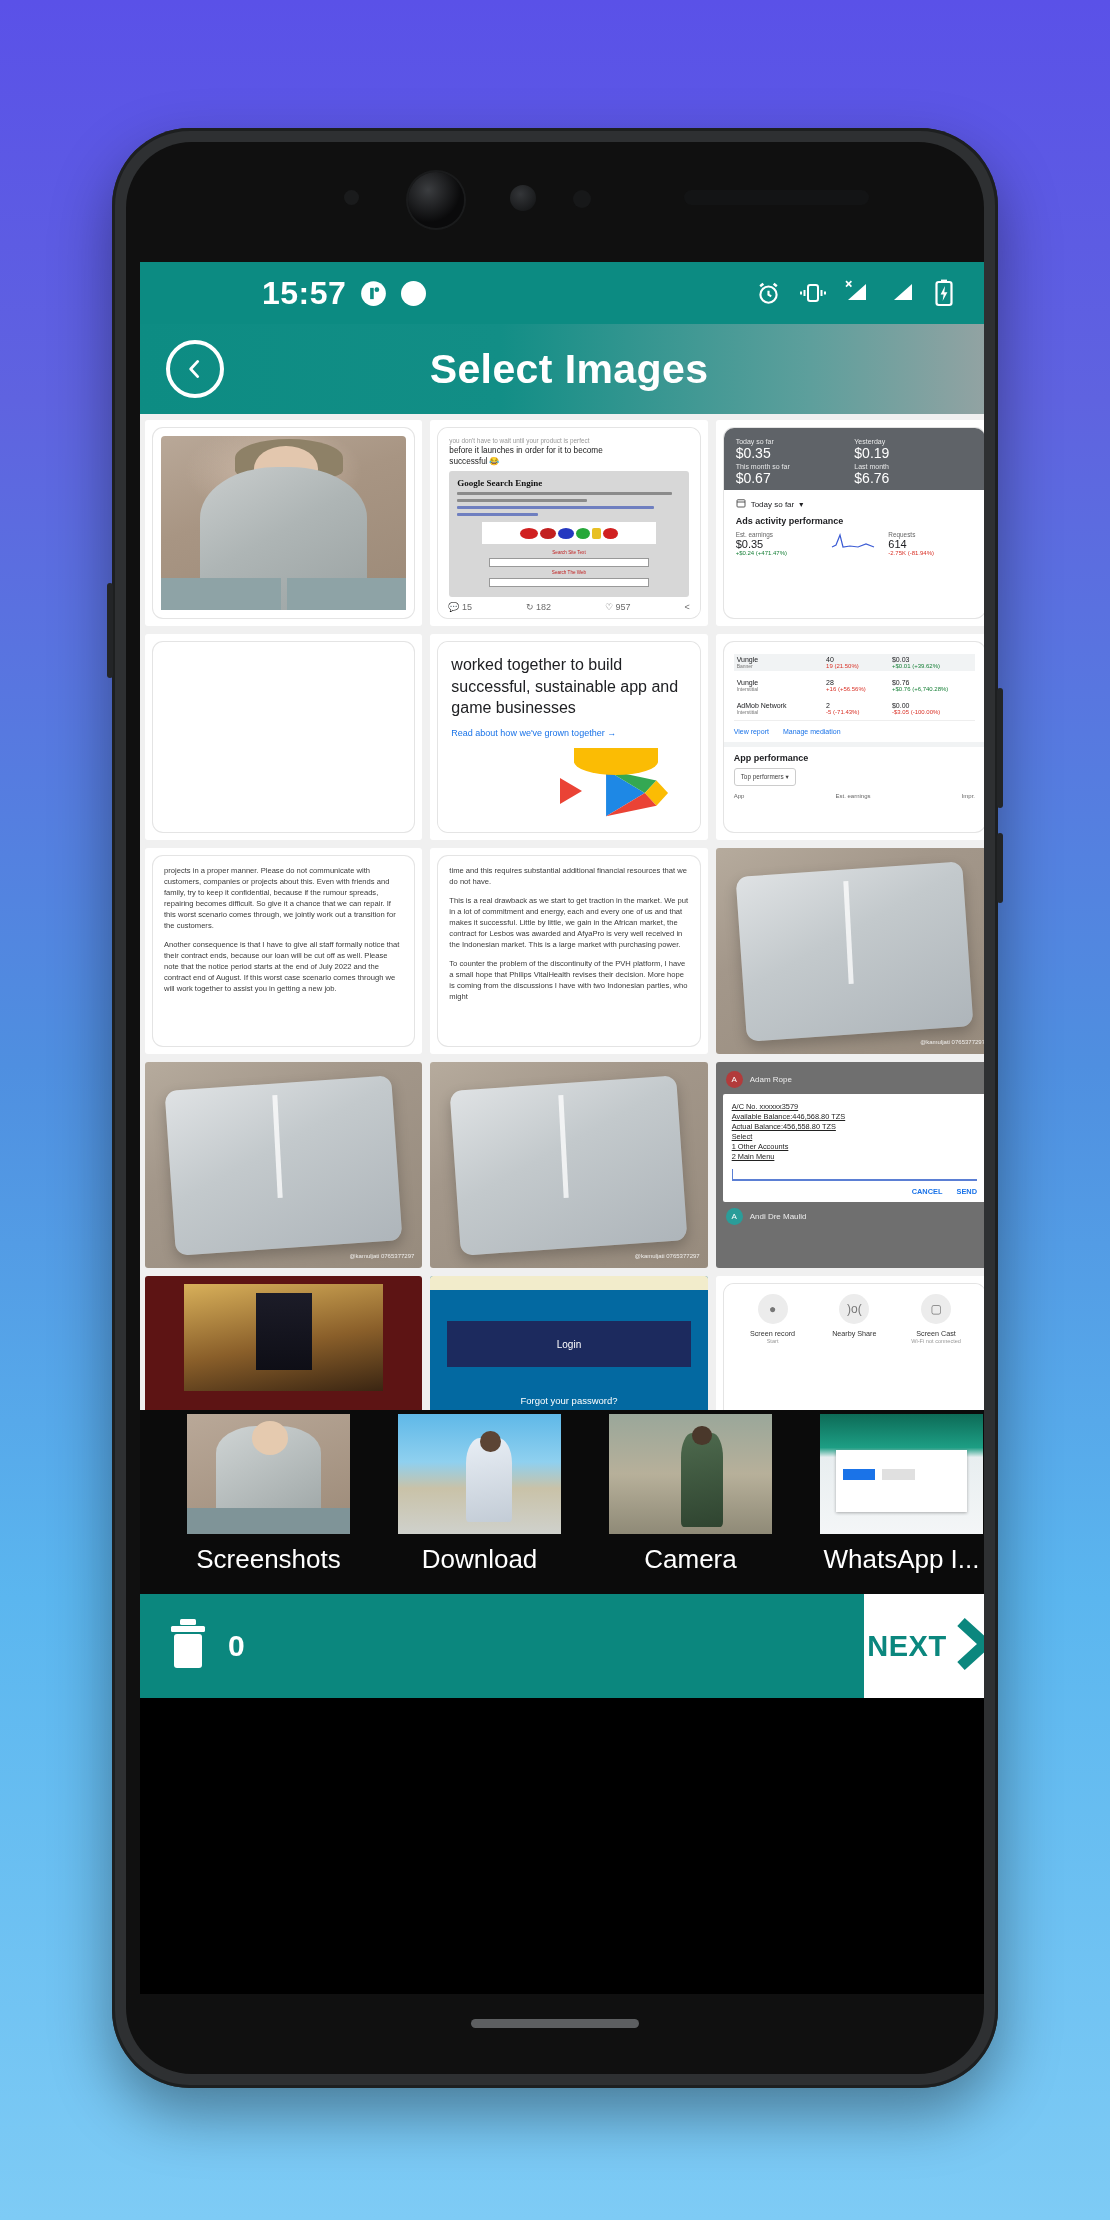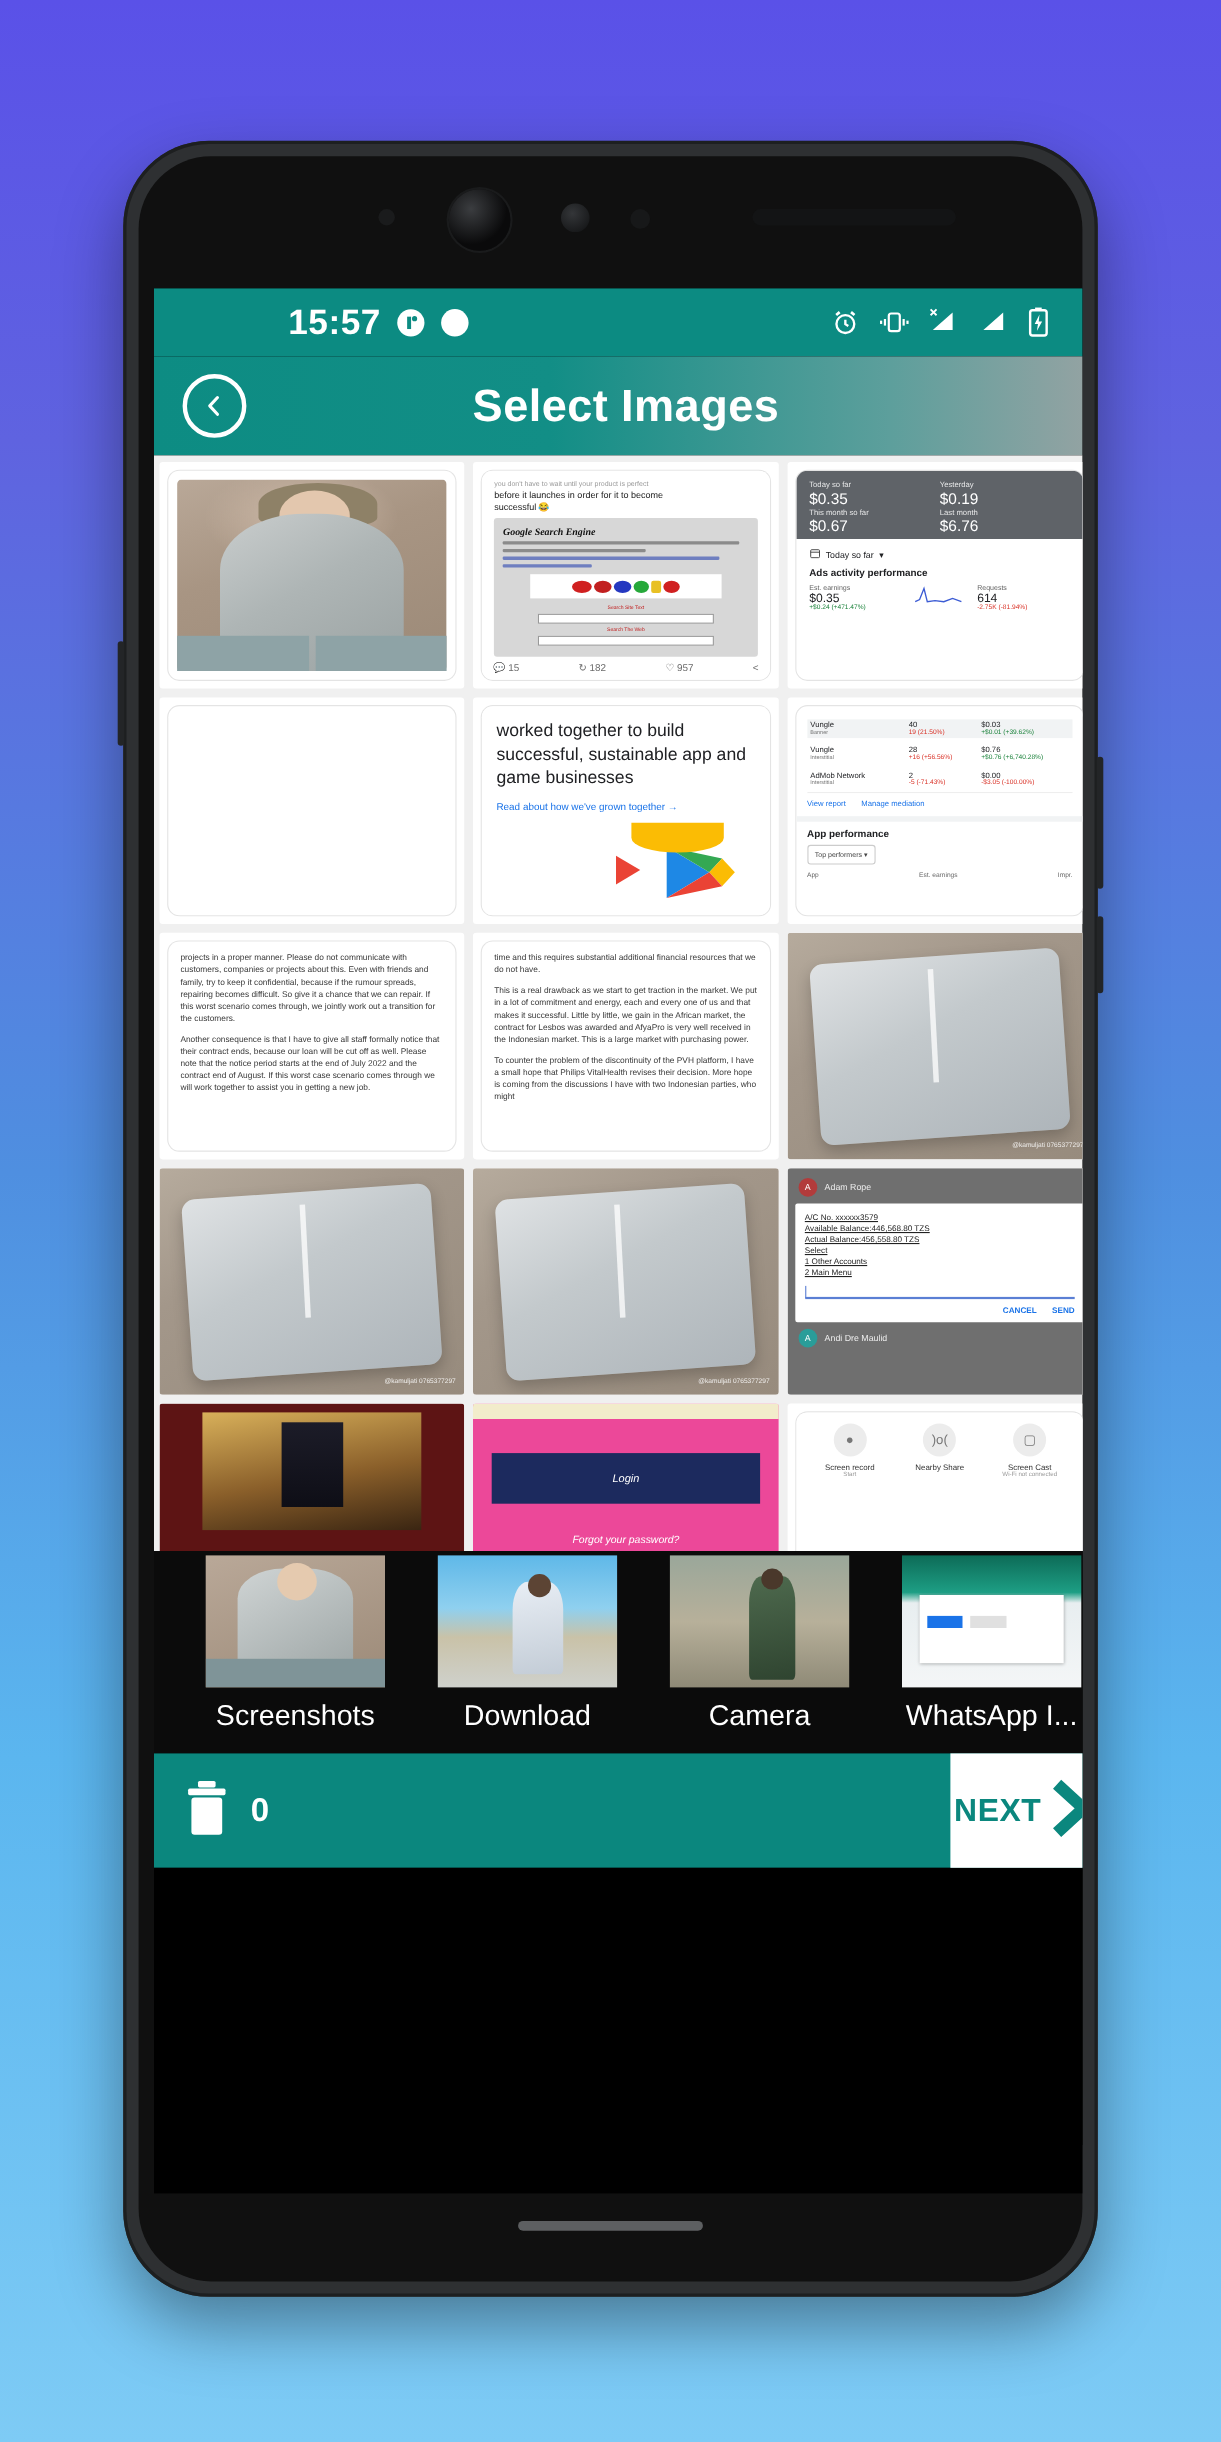--- a/index.html
+++ b/index.html
@@ -145,21 +145,21 @@
     background: #8e8167; border-radius: 50% 50% 20% 20%;
   }
   .ph-feet {
     position: absolute; left: 8px; right: 8px; bottom: 8px; height: 32px;
     display: flex; gap: 6px;
   }
   .ph-feet div { flex: 1; background: #8ea3a6; }
 
   .tw-post { position: absolute; inset: 0; background: #fff; padding: 9px 11px; }
   .tw-box { margin-top: 4px; background: #d7d7d7; border-radius: 3px; padding: 7px 8px; }
-  .tw-head { font-size: 9px; font-weight: 700; color: #111; font-family: "Liberation Serif", serif; font-style: italic; }
+  .tw-head { font-size: 9px; font-weight: 700; color: #111; font-family: "Liberation Serif", serif; }
   .tw-small { height: 3px; background: #8b8b8b; border-radius: 1px; margin: 4px 0; }
   .tw-logo { background: #fff; margin: 6px auto; width: 78%; height: 22px;
      display: flex; align-items: center; justify-content: center; gap: 2px; }
   .tw-logo i { display: block; width: 14px; height: 11px; border-radius: 50%; }
   .tw-field { background:#fff; border:1px solid #999; height: 9px; margin: 3px auto; width: 72%; }
   .tw-acts { position: absolute; left: 10px; right: 10px; bottom: 6px;
      display: flex; justify-content: space-between; color: #6b6b6b; font-size: 9px; }
 
   .admob-top { background: #5f6368; color: #fff; padding: 10px 12px; height: 62px; }
   .admob-grid { display: grid; grid-template-columns: 1fr 1fr; row-gap: 2px; }
@@ -213,21 +213,21 @@
   .ussd-input::before { content:""; position:absolute; left:0; top:1px; width:1px; height:11px; background:#5b7fd4; }
   .ussd-btns { display: flex; justify-content: flex-end; gap: 14px; margin-top: 6px;
     color: #1a73e8; font-size: 7.4px; font-weight: 600; }
 
   .music { position: absolute; inset: 0; background: #5d1414; }
   .music .art { position: absolute; left: 14%; top: 4%; width: 72%; height: 52%;
     background: linear-gradient(170deg,#d8b05a 0%, #8a5f2a 55%, #3a2512 100%); }
   .music .art::after { content:""; position:absolute; left: 36%; top: 8%; width: 28%; height: 72%;
     background: linear-gradient(180deg,#1c1c28 0%, #0e0e16 100%); }
 
-  .login { position: absolute; inset: 0; background: #ec4899; font-style: italic; }
+  .login { position: absolute; inset: 0; background: #0369a1; }
   .login .top { position: absolute; left: 0; right: 0; top: 0; height: 14px; background: #f2eccb; }
   .login .btn { position: absolute; left: 6%; right: 6%; top: 22%; height: 46px;
      background: #1c2a5e; color: #fff; font-size: 10px; display: flex; align-items: center; justify-content: center; }
   .login .fp { position: absolute; left: 0; right: 0; top: 58%; text-align: center; color: #fff; font-size: 9.5px; }
 
   .qs { position: absolute; inset: 0; background: #fff; padding: 10px 8px; }
   .qs-row { display: flex; justify-content: space-around; }
   .qs-item { text-align: center; width: 33%; }
   .qs-circ { width: 30px; height: 30px; border-radius: 50%; background: #ececec; margin: 0 auto 5px;
     display: flex; align-items: center; justify-content: center; color: #777; font-size: 12px; }

